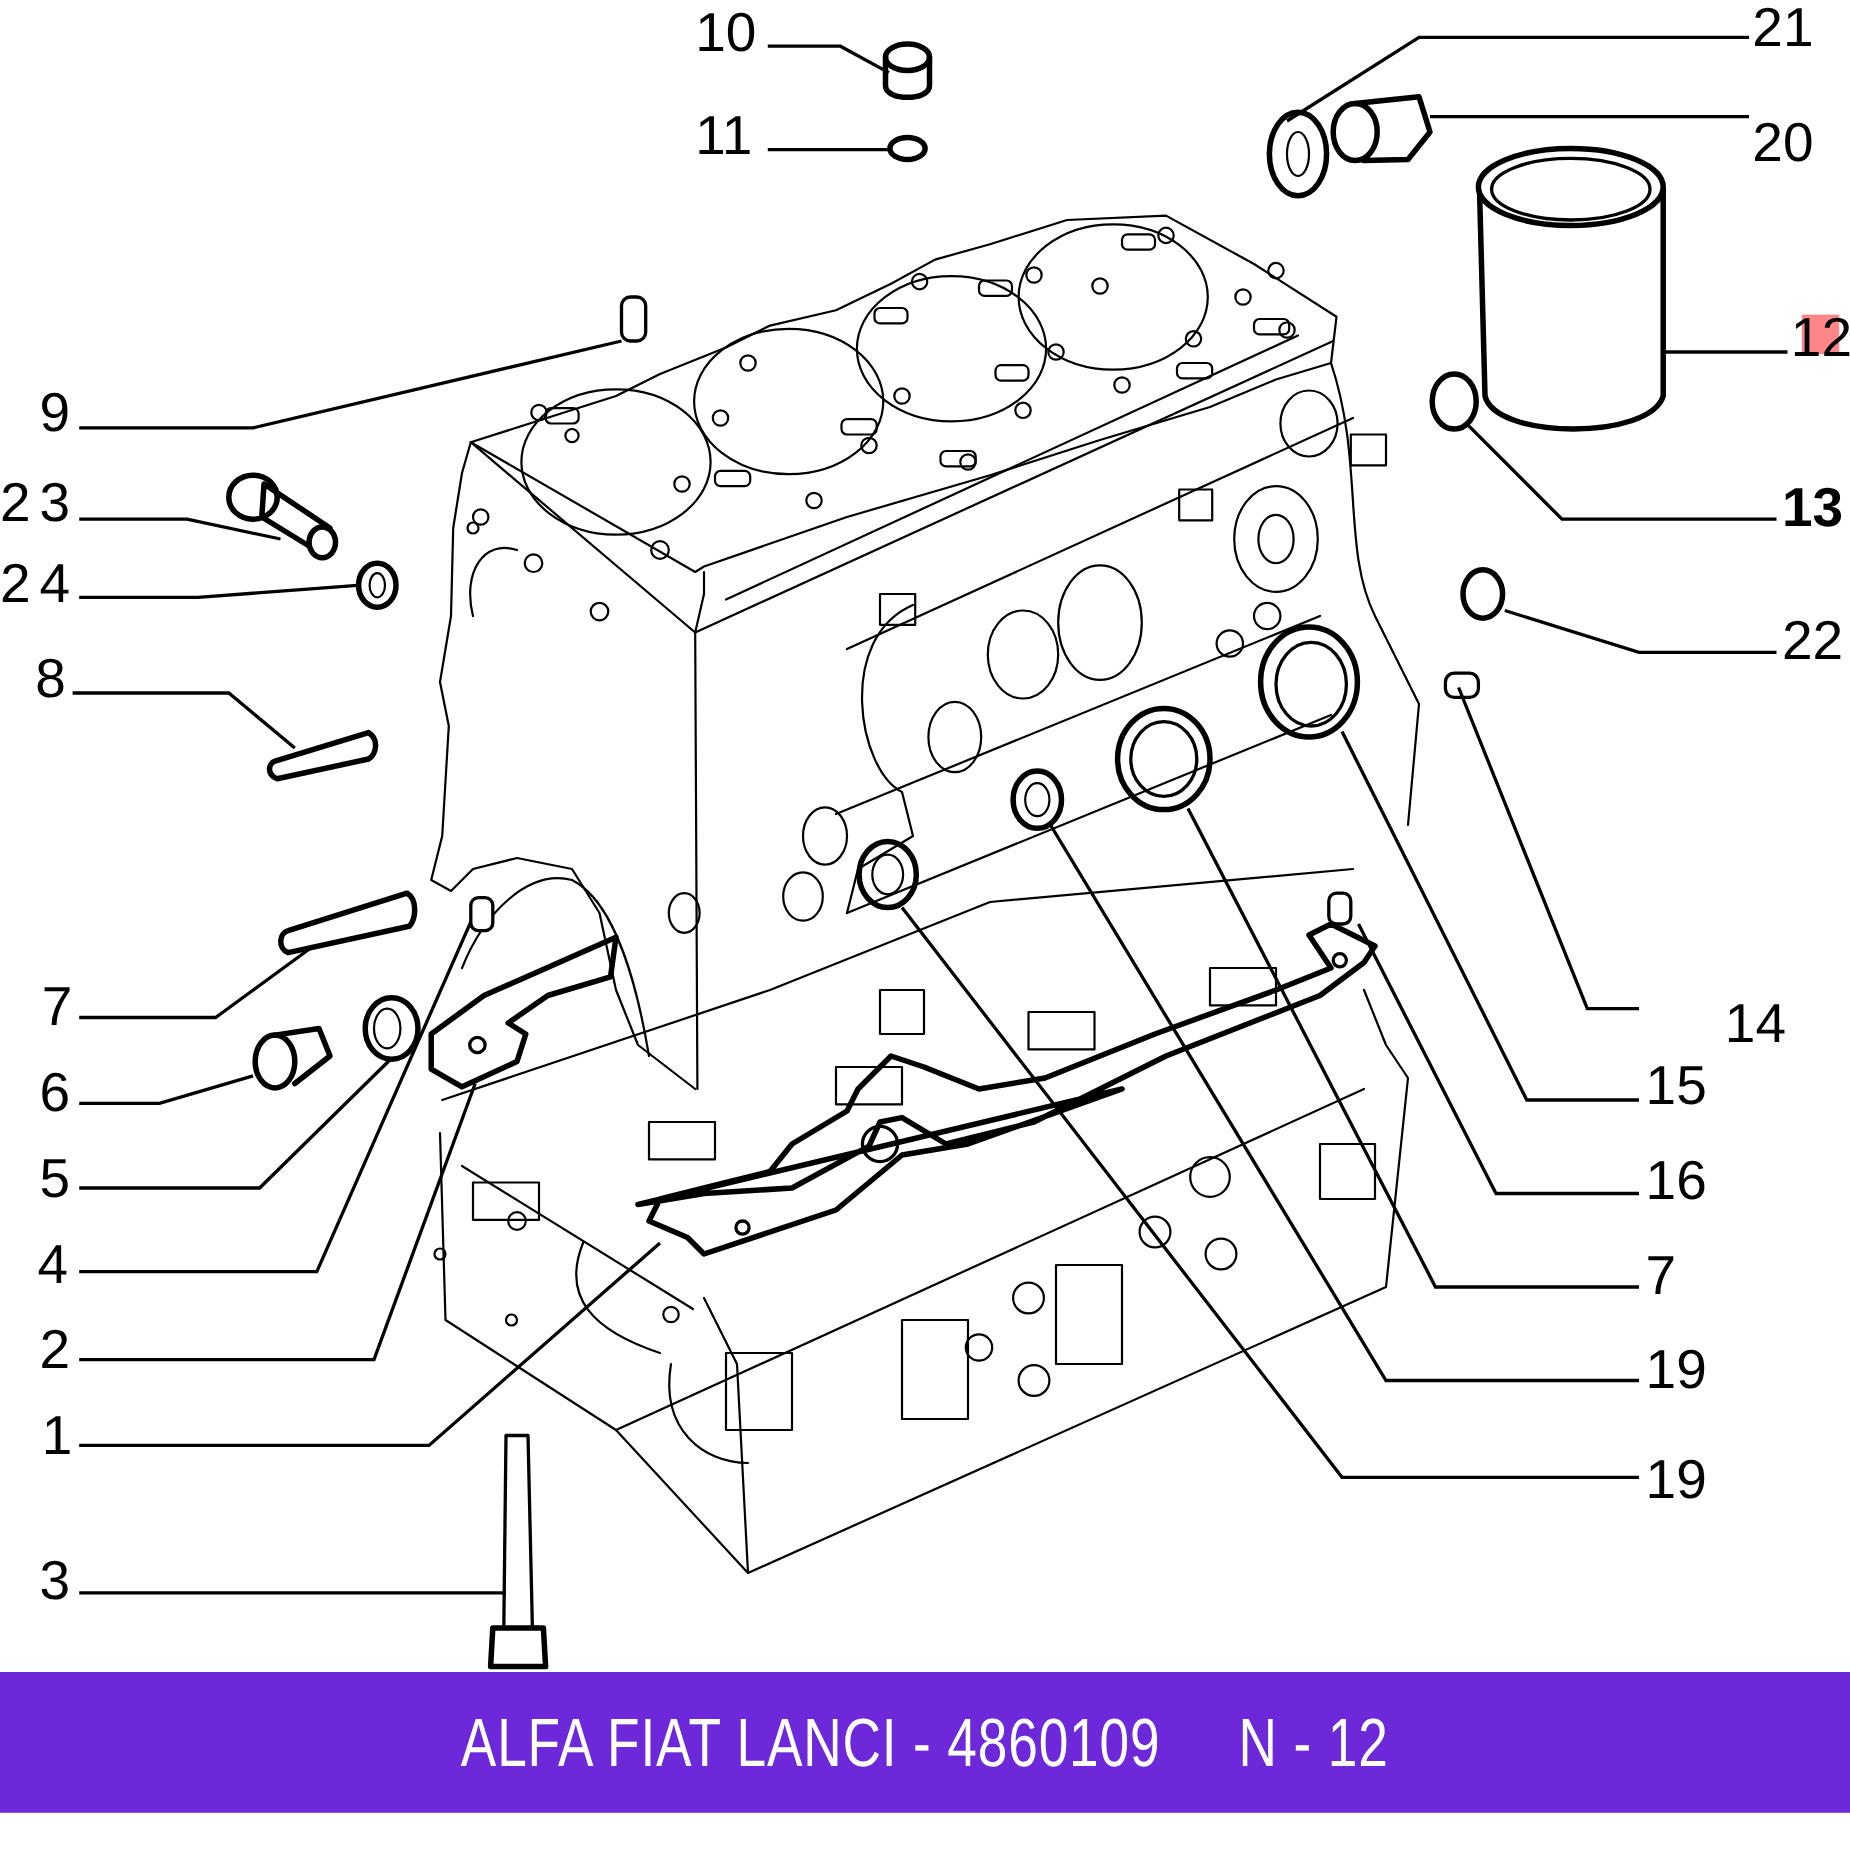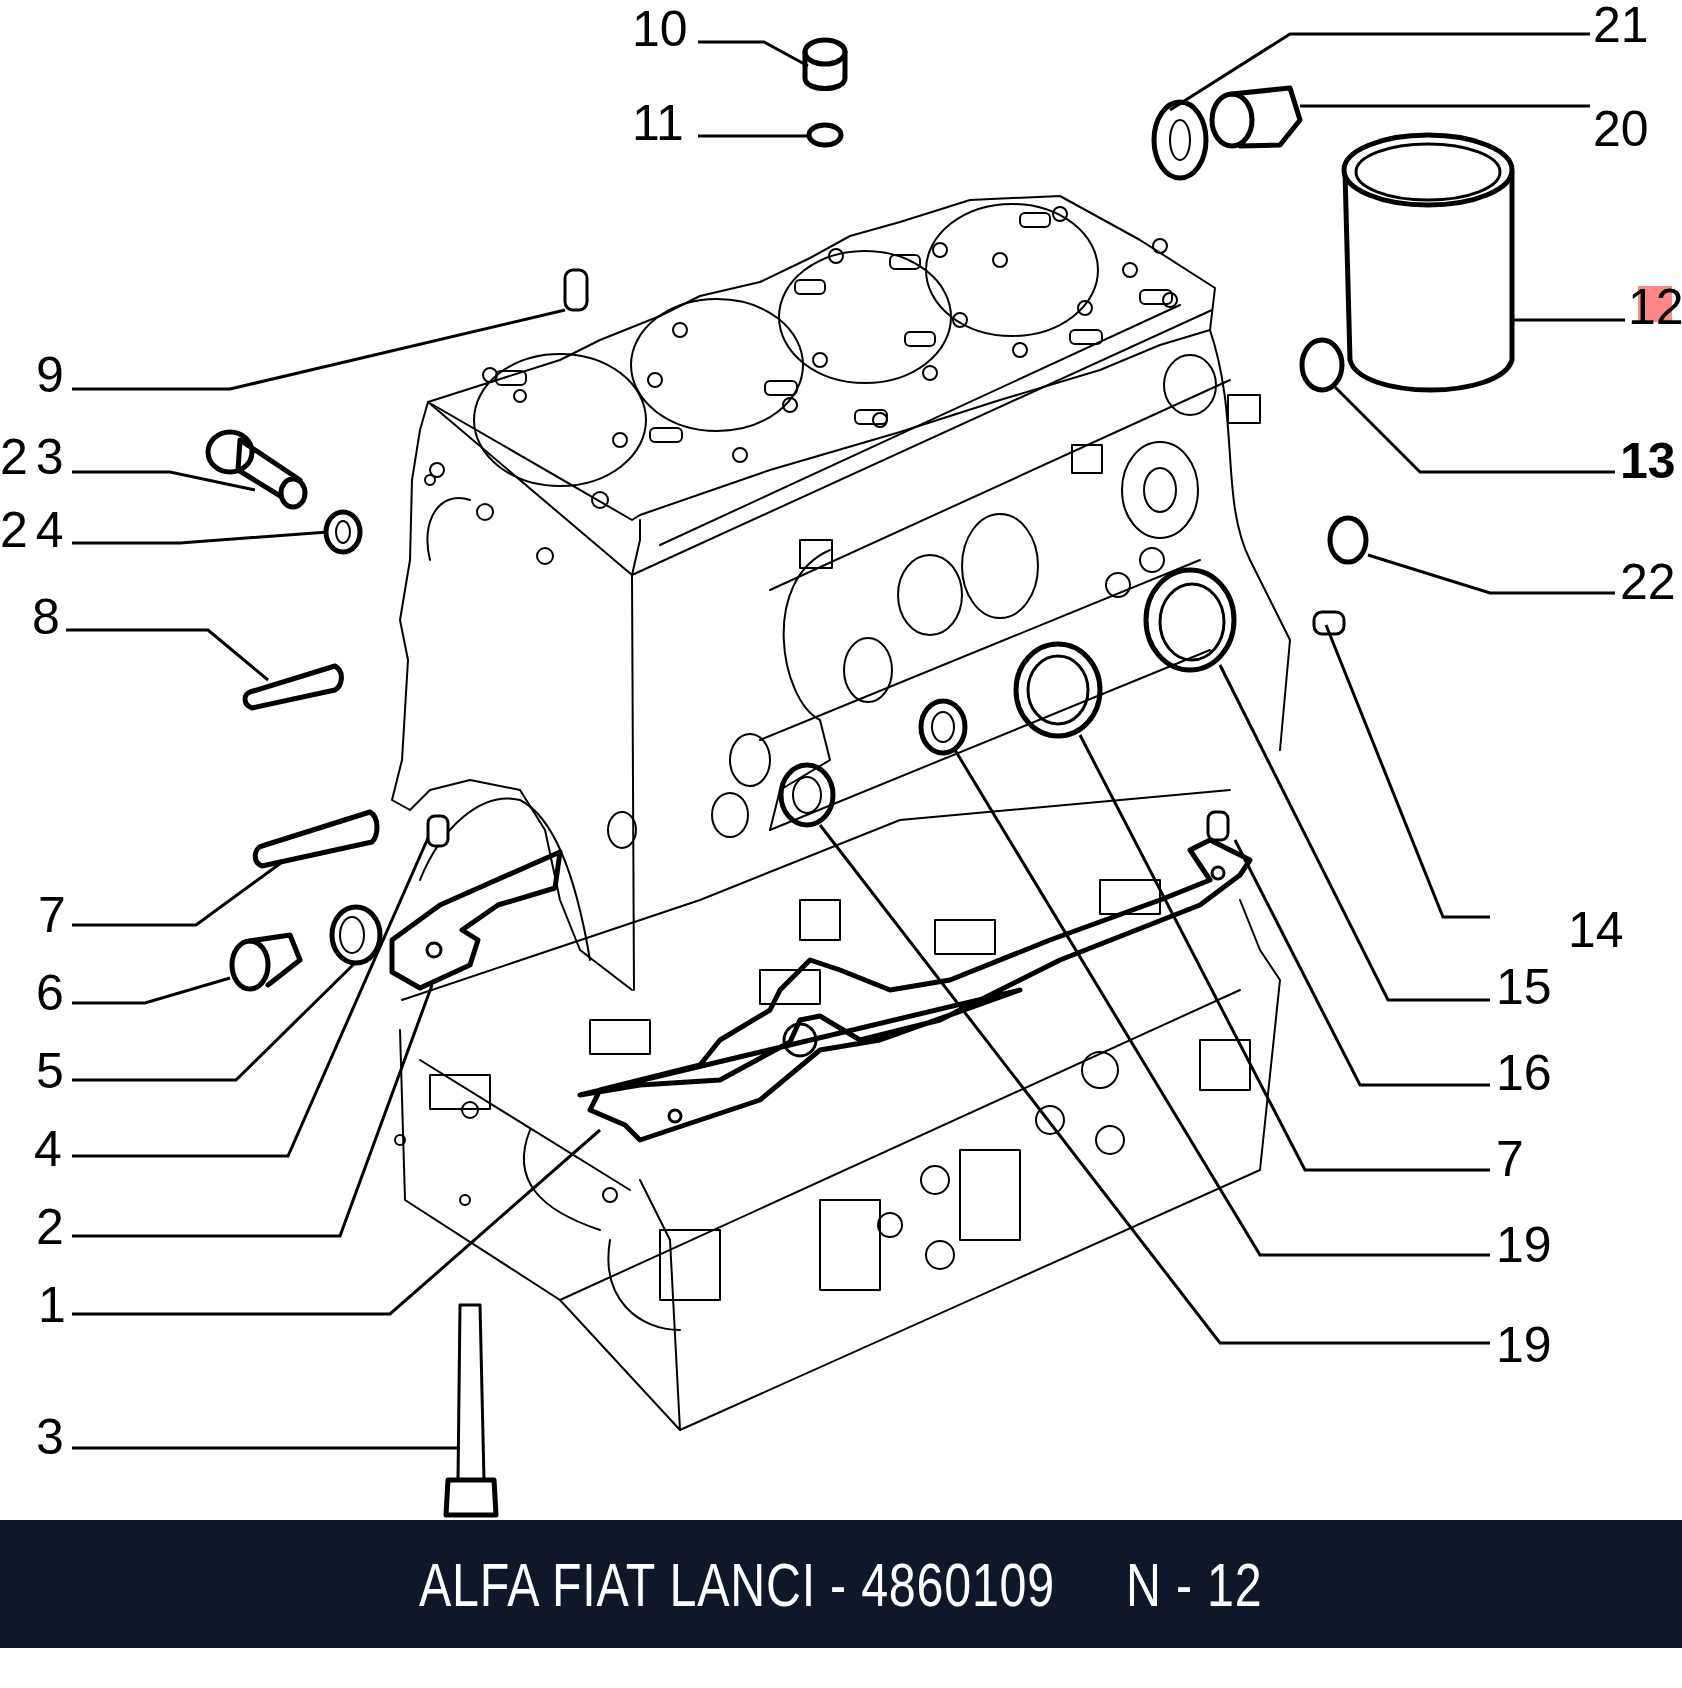--- a/index.html
+++ b/index.html
@@ -4,21 +4,21 @@
 <style>
   html, body { margin: 0; padding: 0; background: #ffffff; }
   body { width: 1682px; height: 1688px; position: relative; overflow: hidden;
          font-family: "Liberation Sans", sans-serif; }
   #diagram { position: absolute; left: 0; top: 0; width: 1394px; height: 1520px; }
   .callout { position: absolute; font-family: "Liberation Sans", sans-serif;
              font-size: 50px; color: #000; line-height: 1; white-space: nowrap; }
   .callout.spaced { letter-spacing: 8px; }
   .hl { position: absolute; background: rgba(255,70,70,0.65); }
   #footer { position: absolute; left: 0; top: 1520px; width: 1682px; height: 128px;
-            background: #0f172a; display: flex; align-items: center; justify-content: center; }
+            background: #6d28d9; display: flex; align-items: center; justify-content: center; }
   #footer-text { color: #ffffff; font-family: "Liberation Sans", sans-serif;
                  font-size: 62px; transform: scaleX(0.78); white-space: pre; letter-spacing: 1px; }
   svg .thin { fill: none; stroke: #000; stroke-width: 2; stroke-linejoin: round; stroke-linecap: round; }
   svg .med  { fill: none; stroke: #000; stroke-width: 3; stroke-linejoin: round; stroke-linecap: round; }
   svg .bold { fill: none; stroke: #000; stroke-width: 5; stroke-linejoin: round; stroke-linecap: round; }
   svg .leader { fill: none; stroke: #000; stroke-width: 3; }
   svg .fillw { fill: #fff; }
 </style>
 </head>
 <body>

